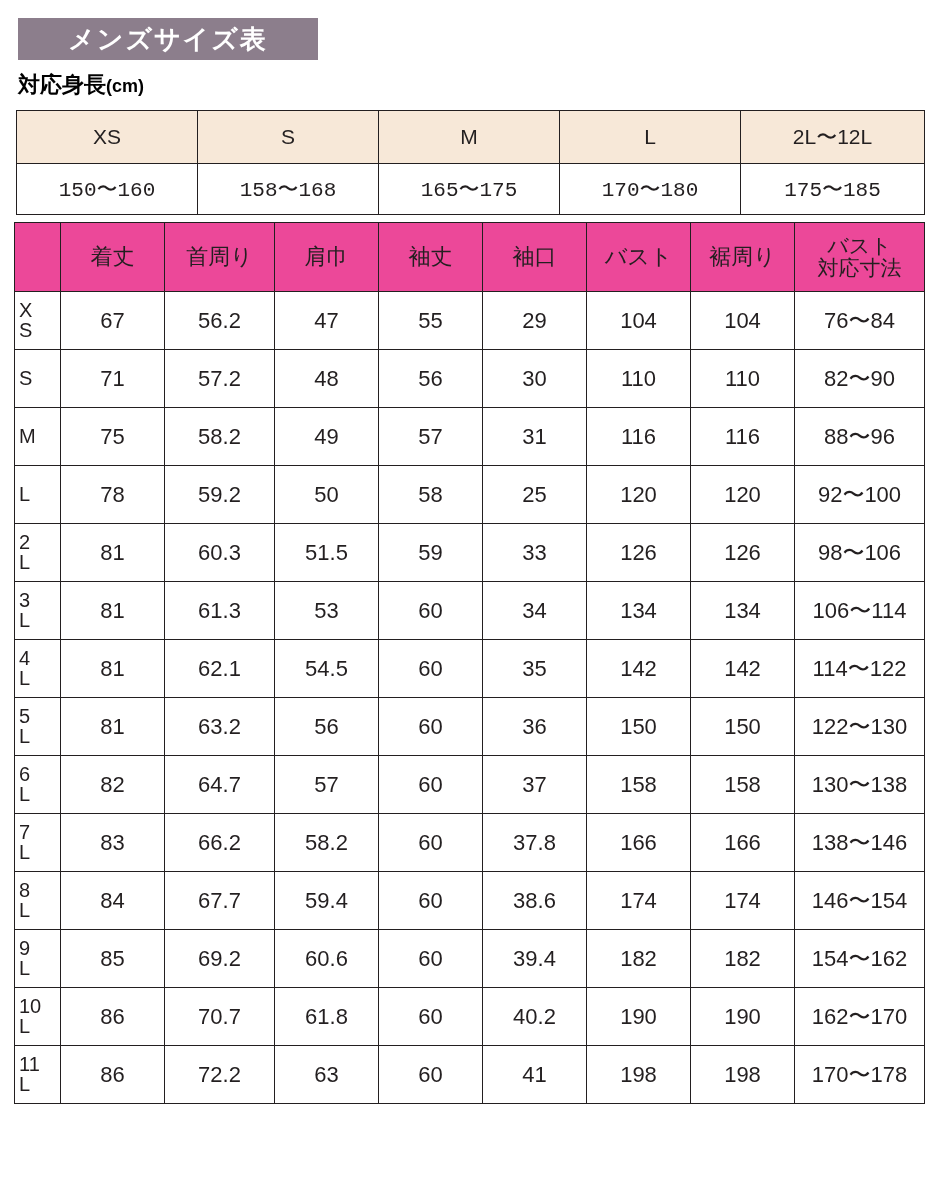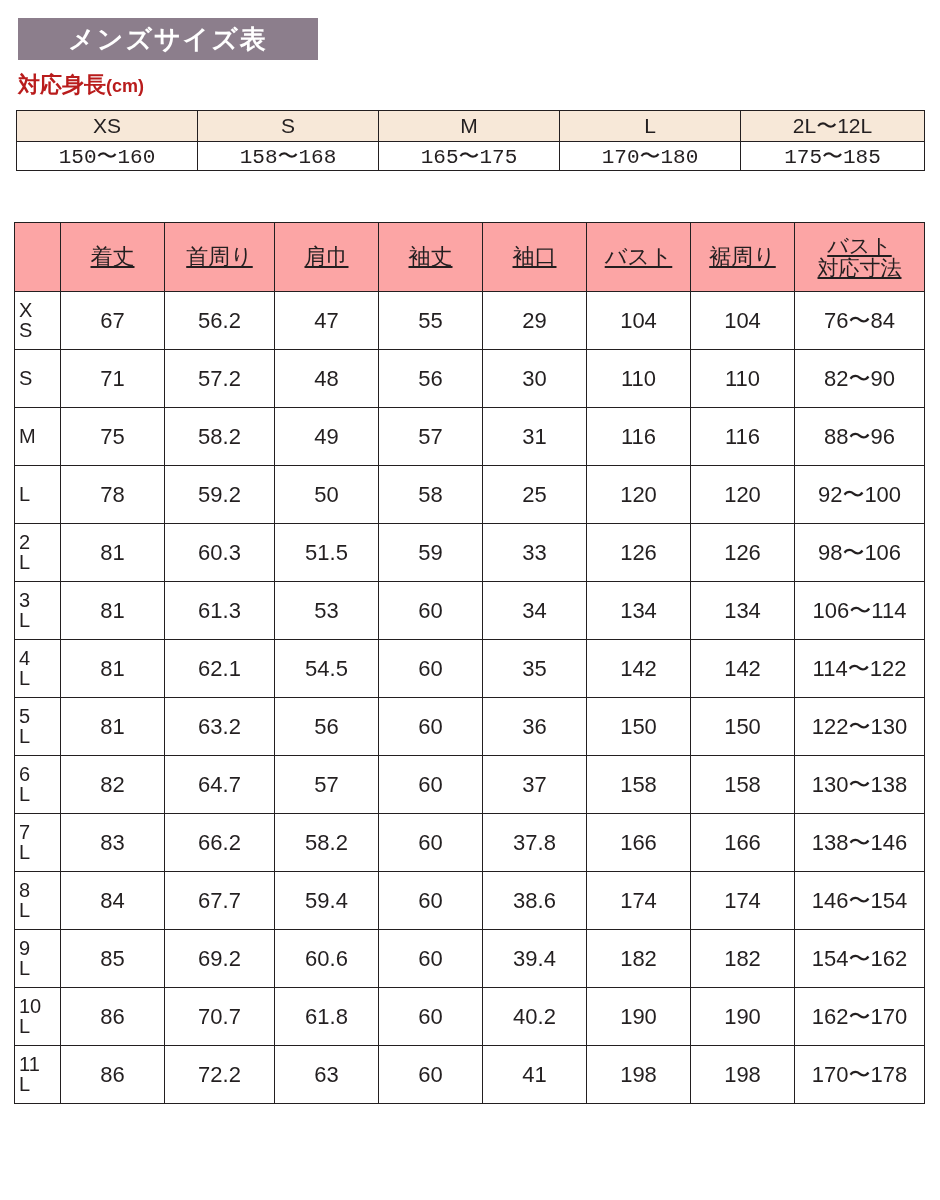--- a/index.html
+++ b/index.html
@@ -43,21 +43,21 @@
     line-height: 1;
   }
 
   
   .height-label {
     position: absolute;
     left: 18px;
     top: 70px;
     font-size: 22px;
     font-weight: bold;
-    color: #b91c1c;
+    color: #000000;
     letter-spacing: 0px;
   }
   .height-label .unit {
     font-size: 18px;
   }
 
   
   table {
     border-collapse: collapse;
     table-layout: fixed;
@@ -66,21 +66,21 @@
     position: absolute;
     left: 16px;
     top: 110px;
     width: 908px;
   }
   .height-table td {
     border: 1px solid #231f20;
     text-align: center;
     font-size: 21px;
     height: 28px;
-    padding: 0;
+    padding: 11px;
   }
   .height-table tr.head td {
     background: #f7e8d8;
     font-weight: normal;
     height: 30px;
   }
   .height-table tr.vals td {
     background: #ffffff;
     font-family: Liberation Mono, monospace;
   }
@@ -95,25 +95,24 @@
   .size-table td, .size-table th {
     border: 1px solid #231f20;
     padding: 0;
     text-align: center;
     font-size: 22px;
     font-weight: normal;
     background: #ffffff;
     color: #231f20;
   }
   .size-table thead th {
-    background: #fca5a5;
+    background: #ec4899;
     height: 68px;
     font-size: 22px;
     line-height: 1.05;
-    text-decoration: underline;
   }
   .size-table thead th.corner {
     width: 46px;
   }
   .size-table thead th.stacked {
     font-size: 21px;
   }
   .size-table tbody td {
     height: 57px;
   }

